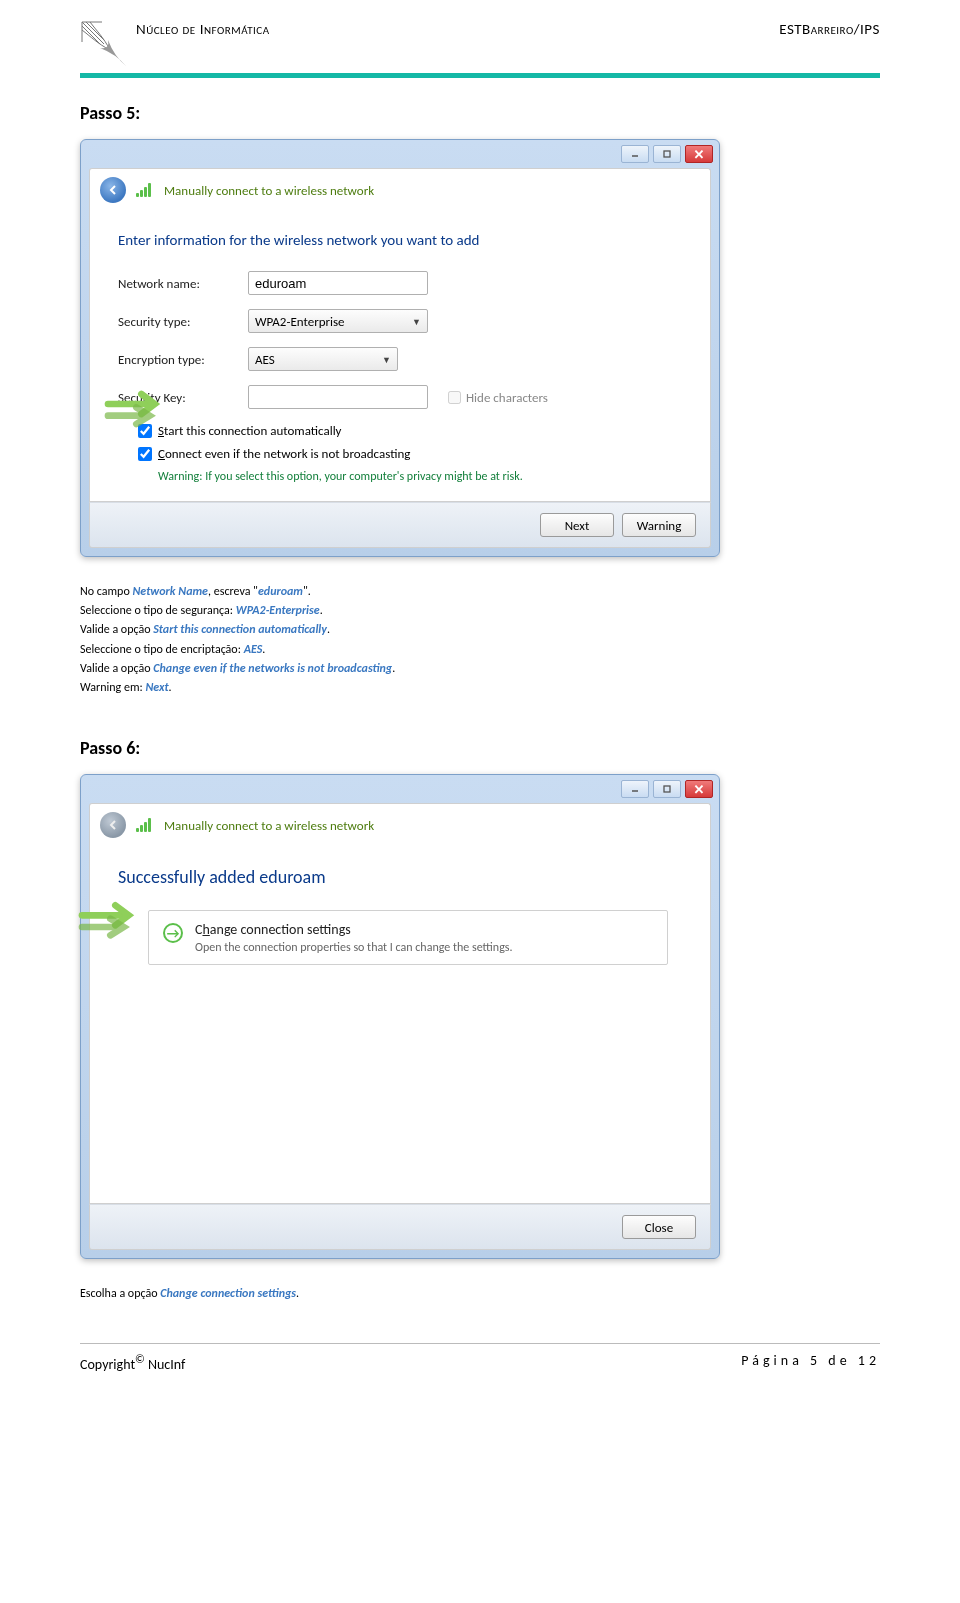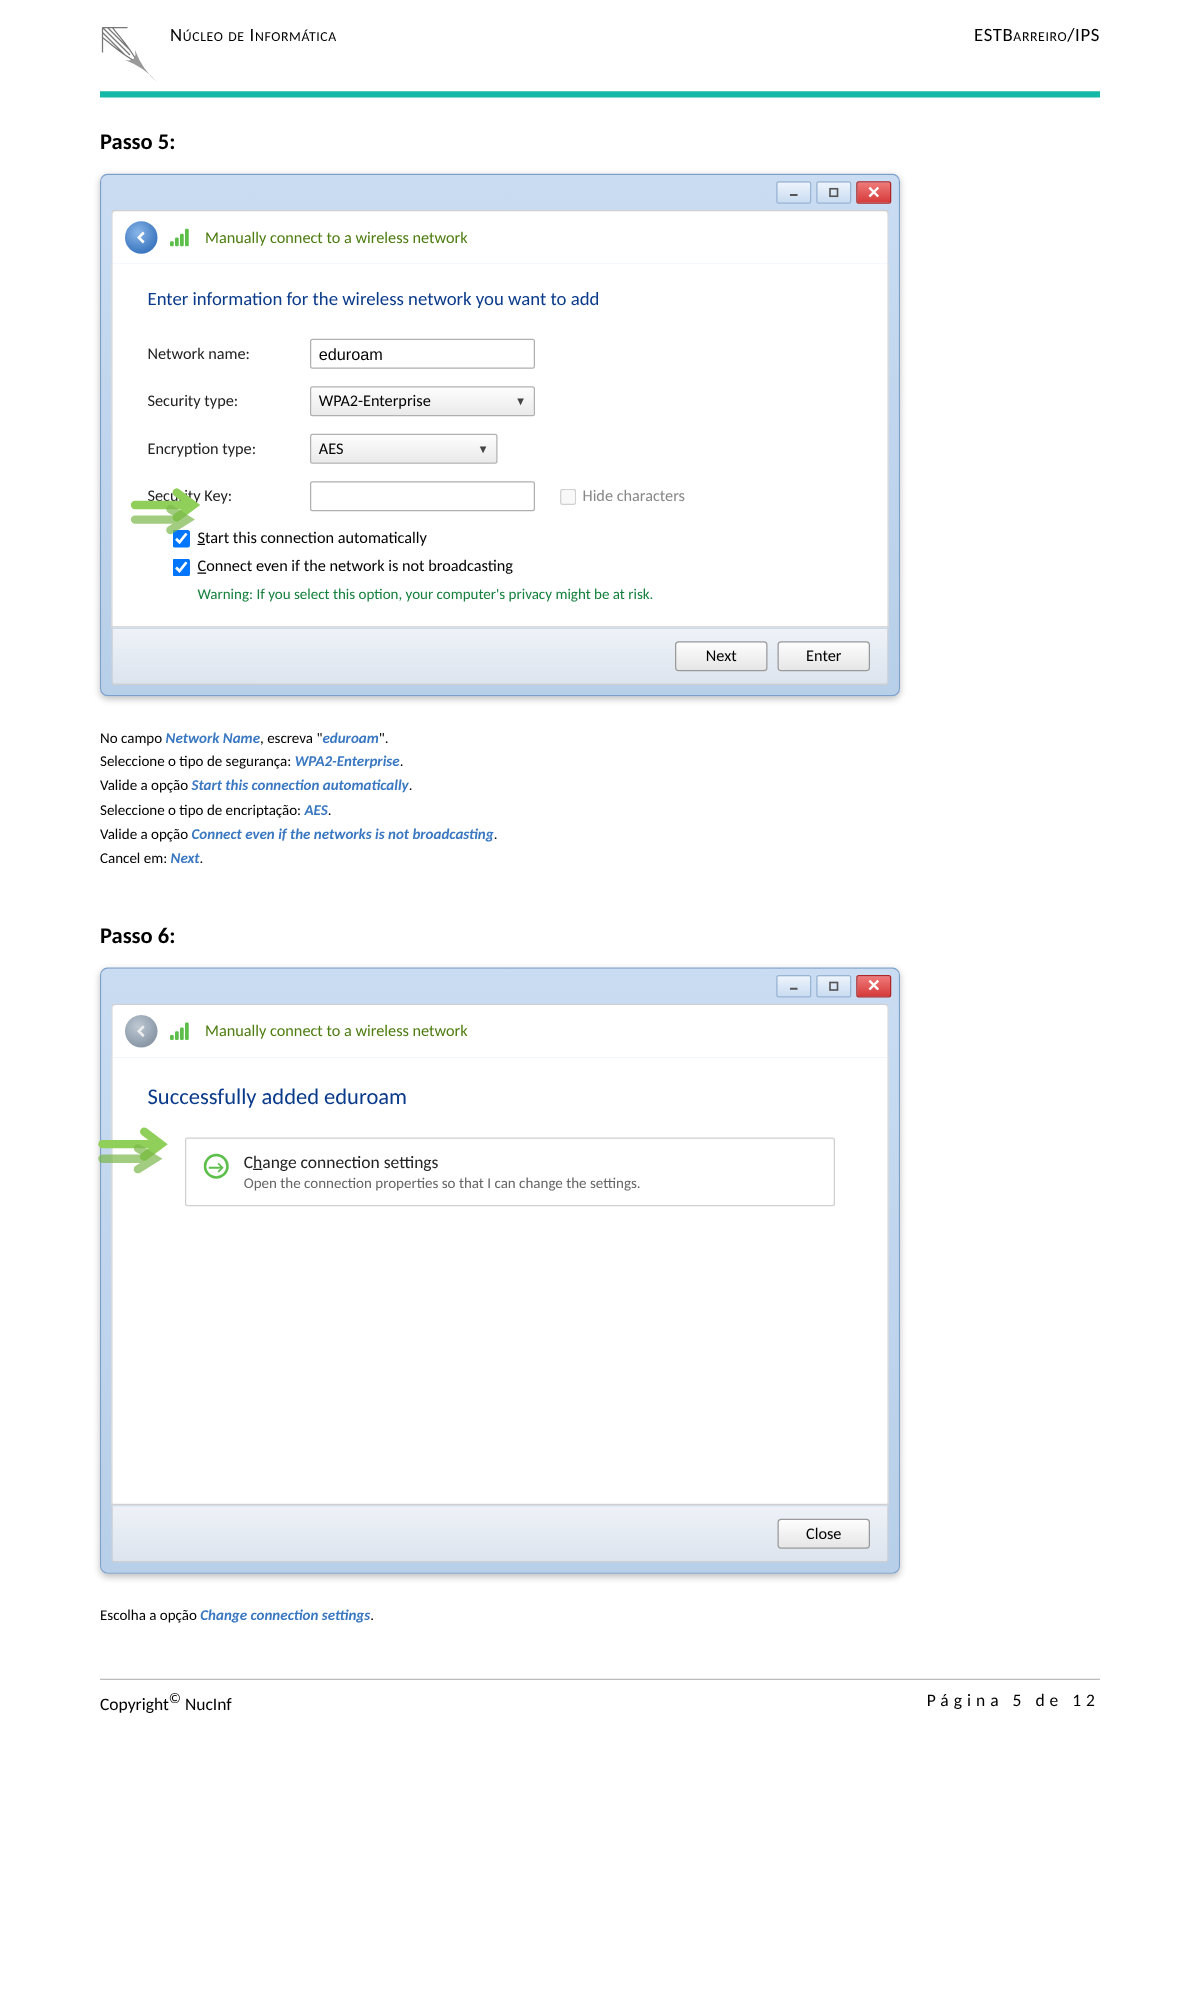--- a/index.html
+++ b/index.html
@@ -144,31 +144,31 @@
           </div>
         <div class="chk" style="margin-left:20px">
             <input type="checkbox" checked="" style="">
             <span><span class="ul">C</span><span>onnect even if the network is not broadcasting</span></span>
           </div>
         <div class="warn" style="margin-left:40px">Warning: If you select this option, your computer's privacy might be at risk.</div>
       </div>
     </div>
     <div class="btnrow">
       <div class="btn">Next</div>
-      <div class="btn">Enter</div>
+      <div class="btn">Warning</div>
     </div>
   </div>
 
   <div class="instructions">
     <div><span>No campo </span><span class="kw">Network Name</span><span>, escreva "</span><span class="kw">eduroam</span><span>".</span></div>
     <div><span>Seleccione o tipo de segurança: </span><span class="kw">WPA2-Enterprise</span><span>.</span></div>
     <div><span>Valide a opção </span><span class="kw">Start this connection automatically</span><span>.</span></div>
     <div><span>Seleccione o tipo de encriptação: </span><span class="kw">AES</span><span>.</span></div>
-    <div><span>Valide a opção </span><span class="kw">Connect even if the networks is not broadcasting</span><span>.</span></div>
-    <div><span>Cancel em: </span><span class="kw">Next</span><span>.</span></div>
+    <div><span>Valide a opção </span><span class="kw">Change even if the networks is not broadcasting</span><span>.</span></div>
+    <div><span>Warning em: </span><span class="kw">Next</span><span>.</span></div>
   </div>
 
   <div class="step-title">Passo 6:</div>
 
   <div class="win7">
     <div class="titlebar">
       <div class="tbtn">
           <svg viewBox="0 0 10 10">
             <line x1="2" y1="7" x2="8" y2="7" stroke="#555" stroke-width="1.5"></line>
           </svg>

